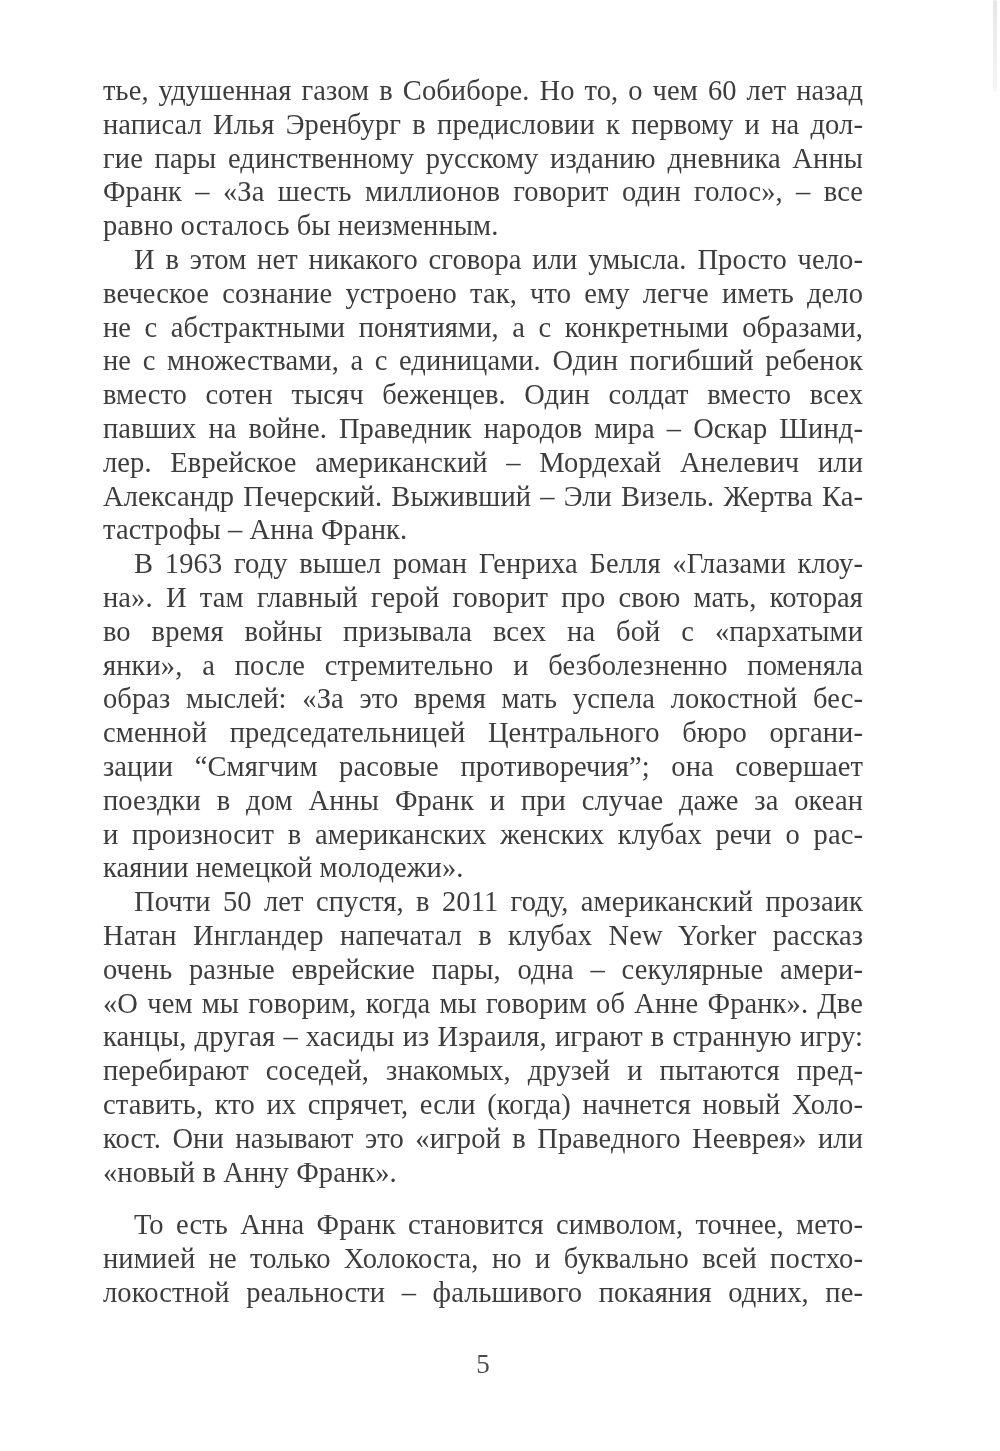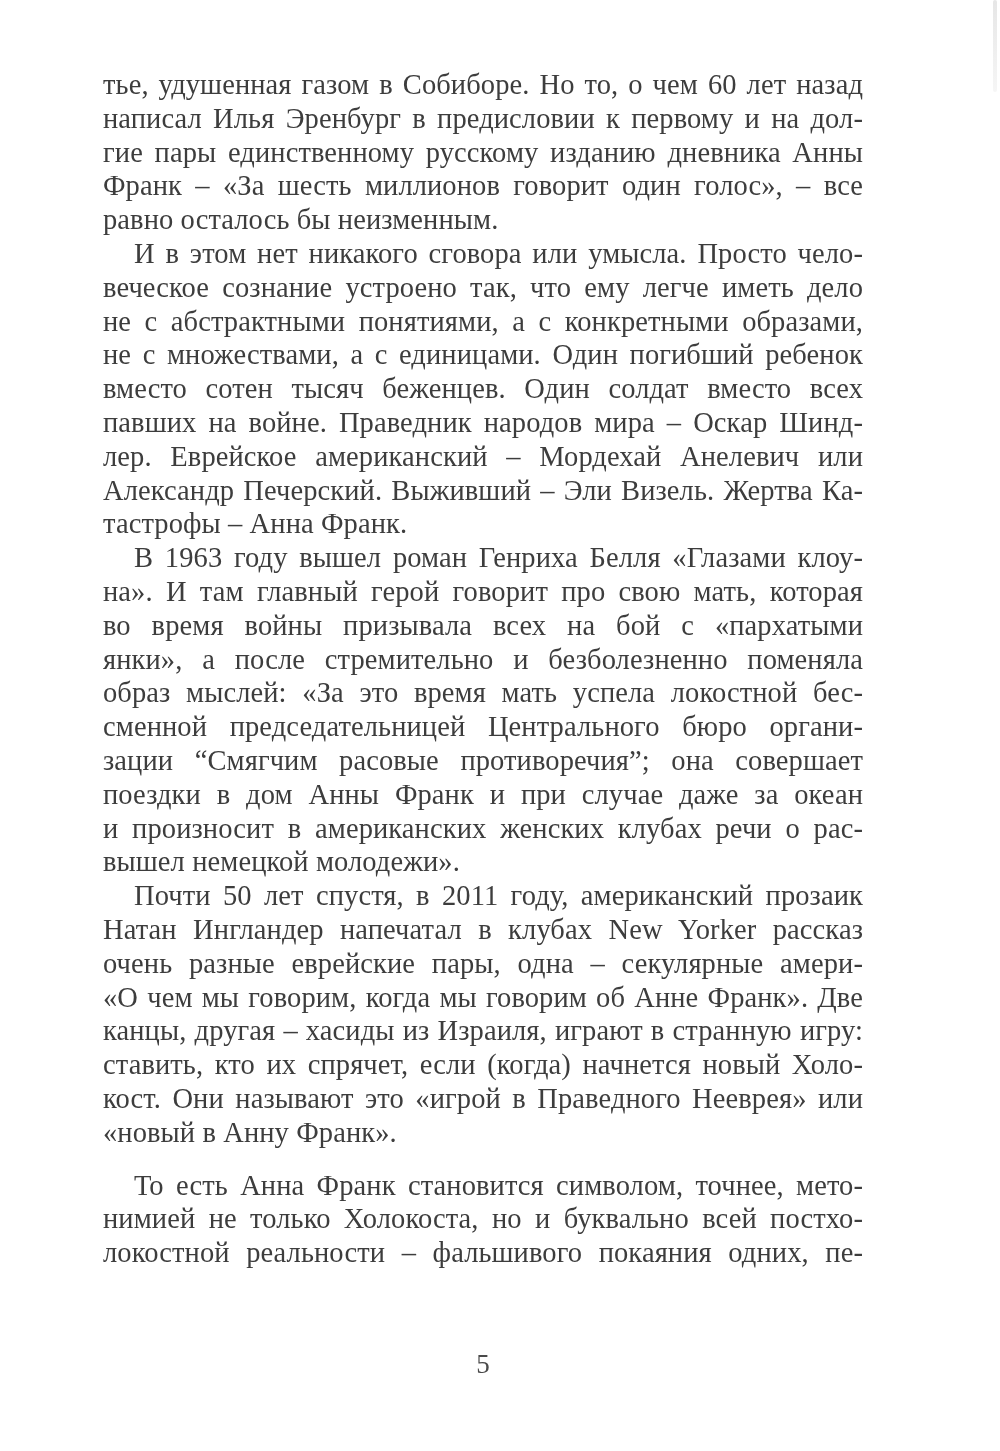--- a/index.html
+++ b/index.html
@@ -15,21 +15,21 @@
     font-family: "Liberation Serif", "DejaVu Serif", serif;
   }
   .scan-page {
     position: absolute;
     inset: 0;
     background: #ffffff;
   }
   .text-block {
     position: absolute;
     left: 103px;
-    top: 68px;
+    top: 74px;
     width: 760px;
     color: #3d3d3d;
     font-size: 28.5px;
     line-height: 33.8px;
   }
   .para {
     margin: 0;
     padding: 0;
   }
   .para.gap-before {
@@ -100,29 +100,30 @@
     <p class="para">
       <span class="line indent">В 1963 году вышел роман Генриха Белля «Глазами клоу-</span>
       <span class="line">на». И там главный герой говорит про свою мать, которая</span>
       <span class="line">во время войны призывала всех на бой с «пархатыми</span>
       <span class="line">янки», а после стремительно и безболезненно поменяла</span>
       <span class="line">образ мыслей: «За это время мать успела локостной бес-</span>
       <span class="line">сменной председательницей Центрального бюро органи-</span>
       <span class="line">зации “Смягчим расовые противоречия”; она совершает</span>
       <span class="line">поездки в дом Анны Франк и при случае даже за океан</span>
       <span class="line">и произносит в американских женских клубах речи о рас-</span>
-      <span class="line last">вышел немецкой молодежи».</span>
+      <span class="line last">каянии немецкой молодежи».</span>
     </p>
 
     <p class="para">
       <span class="line indent">Почти 50 лет спустя, в 2011 году, американский прозаик</span>
       <span class="line">Натан Ингландер напечатал в клубах New Yorker рассказ</span>
       <span class="line">очень разные еврейские пары, одна – секулярные амери-</span>
       <span class="line">«О чем мы говорим, когда мы говорим об Анне Франк». Две</span>
       <span class="line">канцы, другая – хасиды из Израиля, играют в странную игру:</span>
+      <span class="line">перебирают соседей, знакомых, друзей и пытаются пред-</span>
       <span class="line">ставить, кто их спрячет, если (когда) начнется новый Холо-</span>
       <span class="line">кост. Они называют это «игрой в Праведного Нееврея» или</span>
       <span class="line last">«новый в Анну Франк».</span>
     </p>
 
     <p class="para gap-before">
       <span class="line indent">То есть Анна Франк становится символом, точнее, мето-</span>
       <span class="line">нимией не только Холокоста, но и буквально всей постхо-</span>
       <span class="line">локостной реальности – фальшивого покаяния одних, пе-</span>
     </p>

